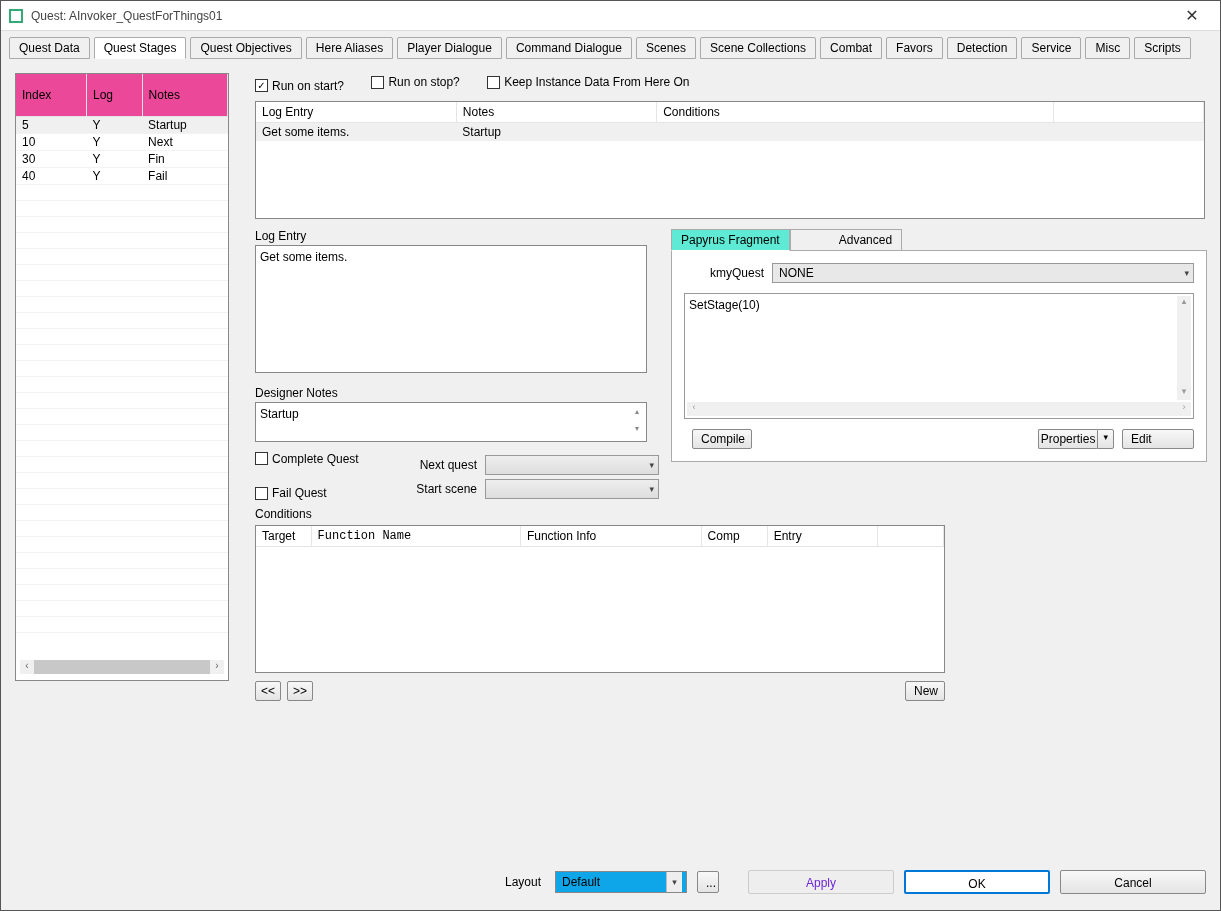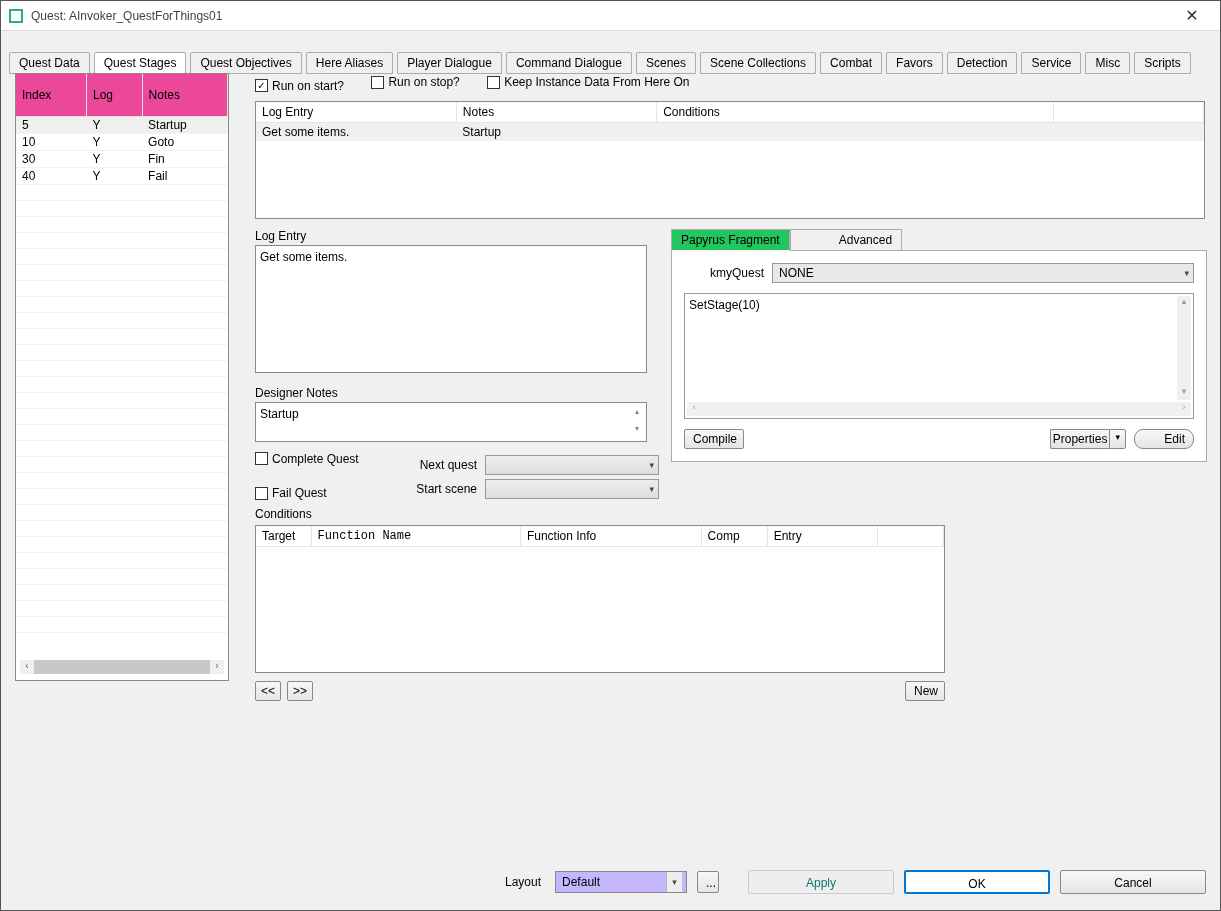--- a/index.html
+++ b/index.html
@@ -1,21 +1,21 @@
 <!DOCTYPE html>
 <html><head>
 <meta charset="utf-8">
 <style>
   * { box-sizing: border-box; font-family: "Segoe UI", Tahoma, sans-serif; font-size: 12px; }
   body { margin: 0; background: #f0f0f0; width: 1221px; height: 911px; position: relative; overflow: hidden; border: 1px solid #555; }
   .titlebar { height: 30px; background: #fff; display: flex; align-items: center; padding: 0 8px; border-bottom: 1px solid #ddd; }
   .titlebar .icon { width: 14px; height: 14px; border: 2px solid #3a7; margin-right: 8px; }
   .titlebar .title { flex: 1; color: #444; }
   .titlebar .close { width: 40px; text-align: center; font-size: 16px; color: #333; cursor: default; }
-  .tabbar { padding: 21px 8px 0 8px; display: flex; gap: 4px; flex-wrap: wrap; }
+  .tabbar { padding: 6px 8px 0 8px; display: flex; gap: 4px; flex-wrap: wrap; }
   .tab { background: #fff; border: 1px solid #aaa; border-bottom: 1px solid #fff; padding: 3px 9px; cursor: default; border-radius: 2px 2px 0 0; position: relative; }
   .tab.inactive { background: #f0f0f0; border-bottom: 1px solid #aaa; }
   .content { position: absolute; top: 56px; left: 0; right: 0; bottom: 56px; }
   .sidepanel { position: absolute; left: 14px; top: 16px; width: 214px; height: 608px; background: #fff; border: 1px solid #888; }
   .sidepanel table { width: 100%; border-collapse: collapse; }
   .sidepanel th { text-align: left; font-weight: normal; padding: 14px 6px; border-bottom: 1px solid #e5e5e5; border-right: 1px solid #e5e5e5; background:#ec4899; }
   .sidepanel td { padding: 1px 6px; border-bottom: 1px solid #f3f3f3; height:16px; }
   .sidepanel .sel td { background: #f0f0f0; }
   .sidepanel .scroll { position:absolute; left:4px; right:4px; bottom:6px; height:14px; background:#f0f0f0; display:flex; align-items:center; }
   .sidepanel .scroll .arr { width:14px; height:14px; text-align:center; line-height:12px; color:#666; font-size:10px; }
@@ -39,46 +39,46 @@
   .select { background:linear-gradient(#eee,#ddd); border:1px solid #999; width:174px; height:20px; display:inline-flex; align-items:center; padding:0 4px; position:relative; }
   .select .arr { position:absolute; right:4px; font-size:9px; color:#444; }
   .condgrid { margin-top:4px; background:#fff; border:1px solid #888; width:690px; height:148px; }
   .condgrid table { width:100%; border-collapse:collapse; }
   .condgrid th { text-align:left; font-weight:normal; padding:3px 6px; border-bottom:1px solid #e5e5e5; border-right:1px solid #e5e5e5; }
   .navrow { margin-top:8px; width:690px; display:flex; }
   .btn { background:linear-gradient(#f8f8f8,#e4e4e4); border:1px solid #888; padding:2px 8px; cursor:default; border-radius:2px; }
   .btn.small { padding:2px 5px; min-width:18px; text-align:center; }
   .rightpane { position:absolute; left:416px; top:154px; width:536px; }
   .subtabs { display:flex; }
-  .subtab { background:#22c55e; border:1px solid #aaa; border-bottom:1px solid #fff; padding:3px 9px; position:relative; z-index:2; }
+  .subtab { background:#5eead4; border:1px solid #aaa; border-bottom:1px solid #fff; padding:3px 9px; position:relative; z-index:2; }
   .subtab.inactive { background:#f0f0f0; border-bottom:1px solid #aaa;padding-left:48px; }
   .subtabbody { background:#fff; border:1px solid #aaa; margin-top:-1px; padding:12px; height:212px; position:relative; }
   .kmyrow { display:flex; align-items:center; gap:8px; }
   .kmyrow label { width:80px; text-align:right; }
   .kmysel { flex:1; background:#e8e8e8; border:1px solid #999; height:20px; display:flex; align-items:center; padding:0 6px; position:relative; }
   .kmysel .arr { position:absolute; right:4px; font-size:9px; color:#444; }
   .codebox { margin-top:10px; background:#fff; border:1px solid #999; height:126px; padding:4px; position:relative; }
   .codebox .vtrack { position:absolute; right:2px; top:2px; bottom:18px; width:14px; background:#f0f0f0; }
   .codebox .vtrack .up,.codebox .vtrack .dn { height:14px; text-align:center; font-size:9px; color:#999; }
   .codebox .htrack { position:absolute; left:2px; right:2px; bottom:2px; height:14px; background:#f0f0f0; display:flex; }
   .codebox .htrack .l,.codebox .htrack .r { width:14px; text-align:center; font-size:9px; color:#999; }
   .codebox .htrack .mid { flex:1; }
   .fragbtns { display:flex; gap:8px; margin-top:10px; }
   .fragbtns .spacer { flex:1; }
   .propsbtn { display:inline-flex; }
   .propsbtn .main { border:1px solid #888; background:linear-gradient(#f8f8f8,#e4e4e4); padding:2px 2px; border-right:none; border-radius:2px 0 0 2px; position:static; width:auto; }
   .propsbtn .dd { border:1px solid #888; background:linear-gradient(#f8f8f8,#e4e4e4); padding:2px 5px; font-size:9px; border-radius:0 2px 2px 0; }
   .footer { position:absolute; left:0; right:0; bottom:0; height:56px; display:flex; align-items:center; padding:0 14px; gap:10px; }
   .footer .spacer1 { width:480px; }
   .footer .layoutlbl { margin-right:4px; }
-  .footer .layoutsel { width:132px; background:#c4b5fd; border:1px solid #888; height:22px; display:flex; align-items:center; padding:0 6px; position:relative; }
+  .footer .layoutsel { width:132px; background:#0ea5e9; border:1px solid #888; height:22px; display:flex; align-items:center; padding:0 6px; position:relative; }
   .footer .layoutsel .arr { position:absolute; right:4px; font-size:9px; color:#444; background:#eee; border-left:1px solid #bbb; width:16px; text-align:center; height:100%; line-height:20px; top:0; }
   .footer .dots { width:22px; height:22px; }
   .footer .wide { width:146px; height:24px; text-align:center; line-height:20px; }
-  .footer .apply { background:#eee; color:#0f766e; border:1px solid #ccc; }
+  .footer .apply { background:#eee; color:#6d28d9; border:1px solid #ccc; }
   .footer .ok { border:2px solid #0078d7; background:#fff; }
 </style>
 </head>
 <body>
 
 <div class="titlebar">
   <div class="icon"></div>
   <div class="title">Quest: AInvoker_QuestForThings01</div>
   <div class="close">✕</div>
 </div>
@@ -112,21 +112,21 @@
         </thead>
       <tbody id="stg-body">
           <tr class="sel">
             <td>5</td>
             <td>Y</td>
             <td>Startup</td>
           </tr>
           <tr>
             <td>10</td>
             <td>Y</td>
-            <td>Goto</td>
+            <td>Next</td>
           </tr>
           <tr>
             <td>30</td>
             <td>Y</td>
             <td>Fin</td>
           </tr>
           <tr>
             <td>40</td>
             <td>Y</td>
             <td>Fail</td>
@@ -406,27 +406,27 @@
               <div class="up">▴</div>
               <div class="dn" style="position:absolute;bottom:0;width:100%;">▾</div>
             </div>
           <div class="htrack">
               <div class="l">‹</div>
               <div class="mid"></div>
               <div class="r">›</div>
             </div>
         </div>
         <div class="fragbtns">
-          <span class="btn" style="width:60px;text-align:center;">Compile</span>
+          <span class="btn" style="width:60px;text-align:center;margin-left:8px;">Compile</span>
           <span class="spacer"></span>
           <span class="propsbtn">
             <span class="main">Properties</span>
             <span class="dd">▾</span>
           </span>
-          <span class="btn" style="width:60px;text-align:right;border-radius:9px;">Edit</span>
+          <span class="btn" style="width:72px;text-align:left;">Edit</span>
         </div>
       </div>
     </div>
 
   </div>
 </div>
 
 <div class="footer">
   <div class="spacer1"></div>
   <span class="layoutlbl">Layout</span>

